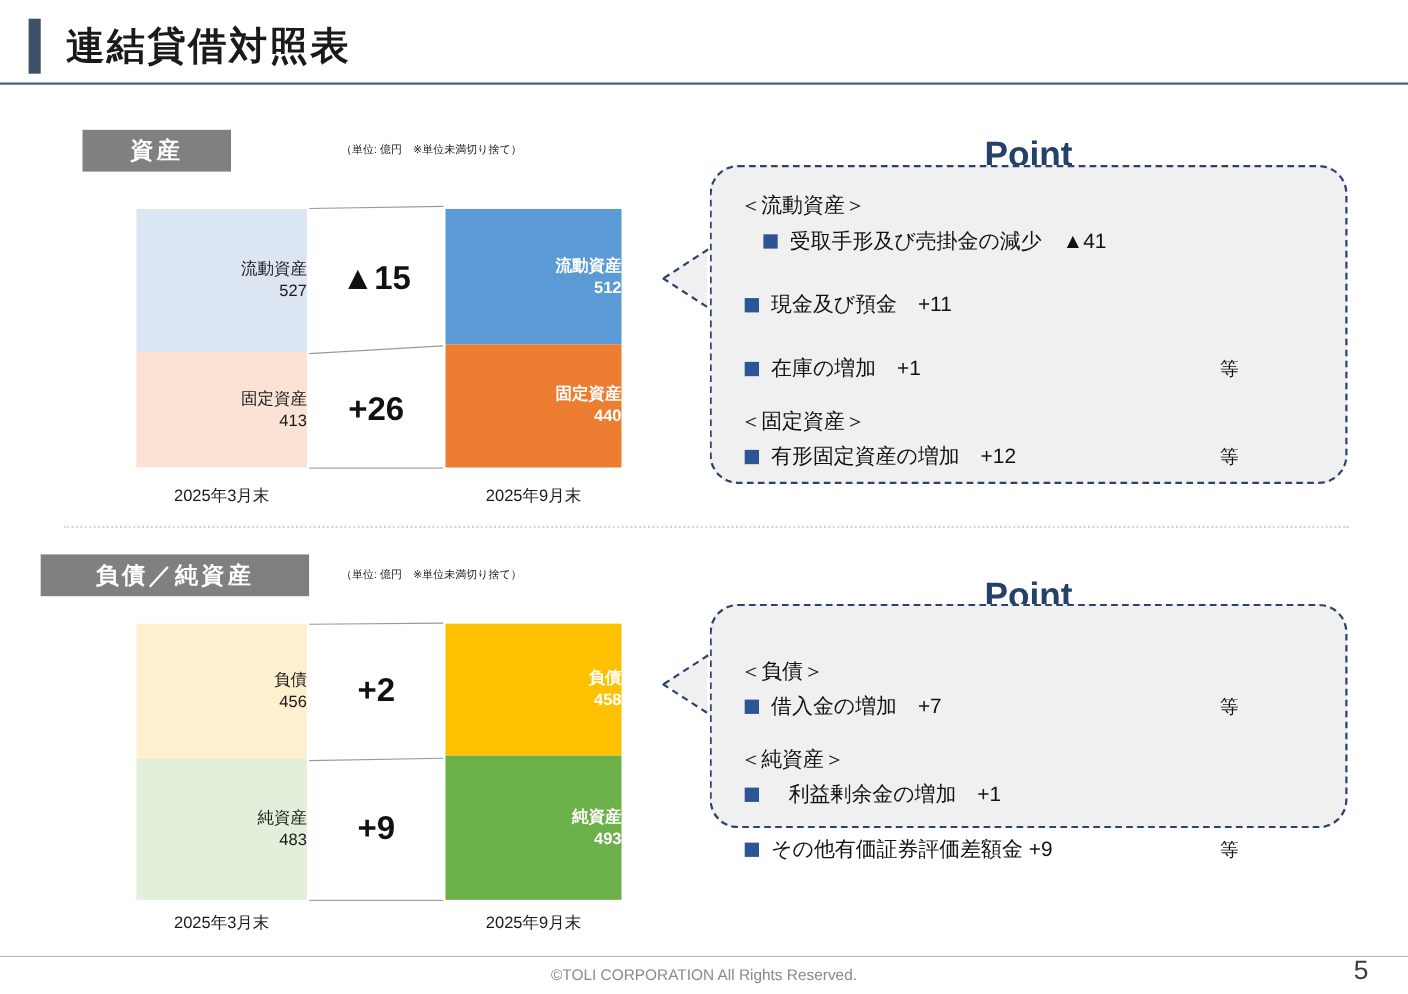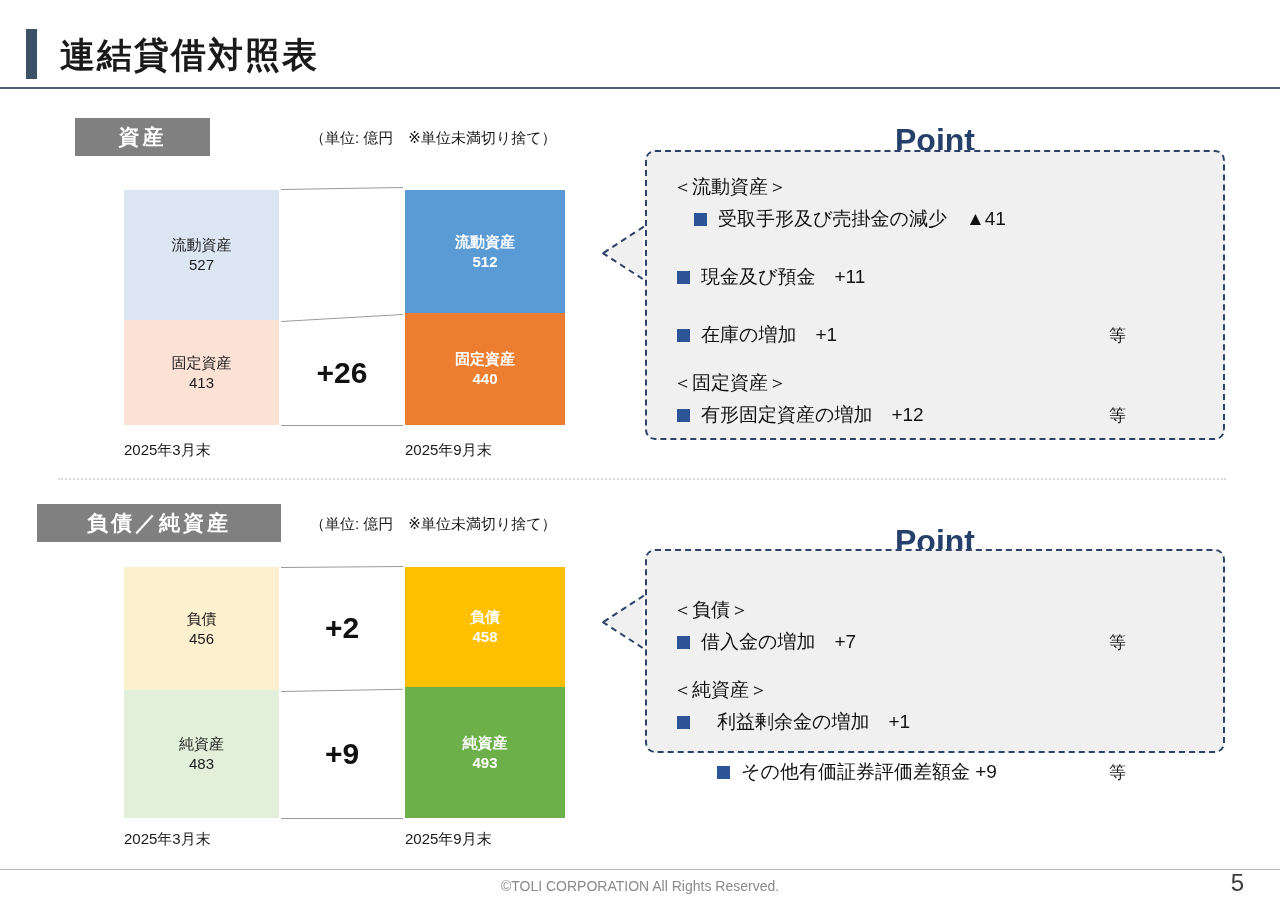--- a/index.html
+++ b/index.html
@@ -6,21 +6,21 @@
   body{
     width:1280px;height:904px;
     background:#ffffff;
     font-family:"Liberation Sans","DejaVu Sans",sans-serif;
     color:#000000;
     position:relative;
     overflow:hidden;
   }
 
   
-  .header{position:absolute;left:0;top:12px;width:1056px;height:78px;}
+  .header{position:absolute;left:0;top:0;width:1056px;height:78px;}
   .title-accent{
     position:absolute;left:26px;top:17px;width:11px;height:50px;
     background:#3d5166;
   }
   .page-title{
     position:absolute;left:60px;top:18px;
     font-size:35px;font-weight:bold;letter-spacing:2px;
     color:#1a1a1a;line-height:50px;
   }
   .header-rule{
@@ -28,60 +28,60 @@
     background:#4a5f73;
   }
 
   
   .badge{
     position:absolute;background:#808080;color:#ffffff;
     font-size:21px;font-weight:bold;letter-spacing:3px;
     display:flex;align-items:center;justify-content:center;
   }
   .unit-note{
-    position:absolute;font-size:15px;color:#1a1a1a;white-space:nowrap;
+    position:absolute;font-size:10px;color:#1a1a1a;white-space:nowrap;
   }
 
   
   .chart{position:absolute;}
   .blk{
     position:absolute;
     display:flex;flex-direction:column;
-    align-items:center;justify-content:center;
+    align-items:flex-end;justify-content:center;
     box-sizing:border-box;
     line-height:1.32;
   }
   .blk .lbl{font-size:15px;font-weight:bold;}
   .blk .val{font-size:15px;font-weight:bold;}
   .blk.pastel .lbl,.blk.pastel .val{color:#1a1a1a;font-weight:normal;}
   .blk.pastel .lbl{font-weight:normal;}
   .blk.solid .lbl,.blk.solid .val{color:#ffffff;}
 
   .delta{
     position:absolute;background:#ffffff;
     display:flex;align-items:center;justify-content:center;
     font-size:30px;font-weight:bold;color:#111111;
     box-sizing:border-box;
   }
   .conn{position:absolute;background:#9a9a9a;transform-origin:0 0;height:1px;}
   .axis-lbl{
     position:absolute;font-size:15px;color:#1a1a1a;
-    white-space:nowrap;
+    text-align:center;white-space:nowrap;
   }
 
   
   .point-head{
     position:absolute;font-size:32px;font-weight:bold;color:#25406b;
     text-align:center;width:220px;margin-top:29px;
   }
   .callout{
     position:absolute;
     background:#f0f0f0;
     border:2px dashed #2c4268;
-    border-radius:10px;
+    border-radius:26px;
     box-sizing:border-box;
   }
   .callout-tail{
     position:absolute;width:0;height:0;
   }
   .tail-fill{
     position:absolute;width:0;height:0;
     border-top:26px solid transparent;
     border-bottom:26px solid transparent;
     border-right:40px solid #f0f0f0;
@@ -144,20 +144,21 @@
 
     <div class="blk pastel" style="left:124px;top:190px;width:155px;height:130px;background:#dce6f2;">
       <div class="lbl">流動資産</div>
       <div class="val">527</div>
     </div>
     <div class="blk pastel" style="left:124px;top:320px;width:155px;height:105px;background:#fbe2d5;">
       <div class="lbl">固定資産</div>
       <div class="val">413</div>
     </div>
 
+    <div class="delta" style="left:281px;top:188px;width:122px;height:132px;">▲15</div>
     <div class="delta" style="left:281px;top:320px;width:122px;height:105px;">+26</div>
 
     <div class="conn" style="left:281px;top:189px;width:122px;transform:rotate(-0.9deg);"></div>
     <div class="conn" style="left:281px;top:321px;width:122px;transform:rotate(-3.3deg);"></div>
     <div class="conn" style="left:281px;top:425px;width:122px;"></div>
 
     <div class="blk solid" style="left:405px;top:190px;width:160px;height:123px;background:#5b9bd5;">
       <div class="lbl">流動資産</div>
       <div class="val">512</div>
     </div>
@@ -257,21 +258,21 @@
     </div>
     <div class="ct-etc" style="left:462px;top:80px;">等</div>
 
     <div class="ct-head" style="left:26px;top:126px;">＜純資産＞</div>
 
     <div class="ct-item" style="left:30px;top:158px;gap:16px;">
       <span class="bullet"></span>
       <span>利益剰余金の増加　+1</span>
     </div>
 
-    <div class="ct-item" style="left:30px;top:208px;margin-left:40px;">
+    <div class="ct-item" style="left:30px;top:208px;">
       <span class="bullet"></span>
       <span>その他有価証券評価差額金 +9</span>
     </div>
     <div class="ct-etc" style="left:462px;top:210px;">等</div>
   </div>
 
   <div class="callout-tail" style="left:603px;top:595px;">
     <div class="tail-fill" style="left:0;top:0;"></div>
     <div class="tail-edge" style="left:0;top:26px;transform:rotate(-33deg);"></div>
     <div class="tail-edge" style="left:0;top:26px;transform:rotate(33deg);"></div>

